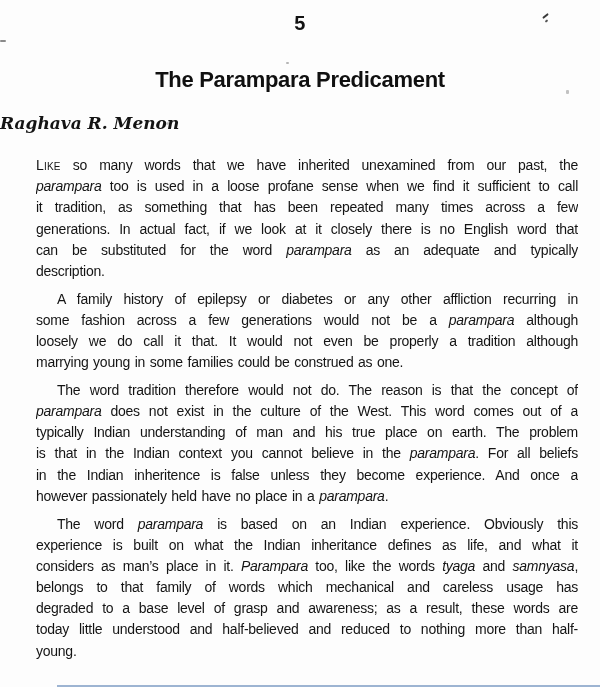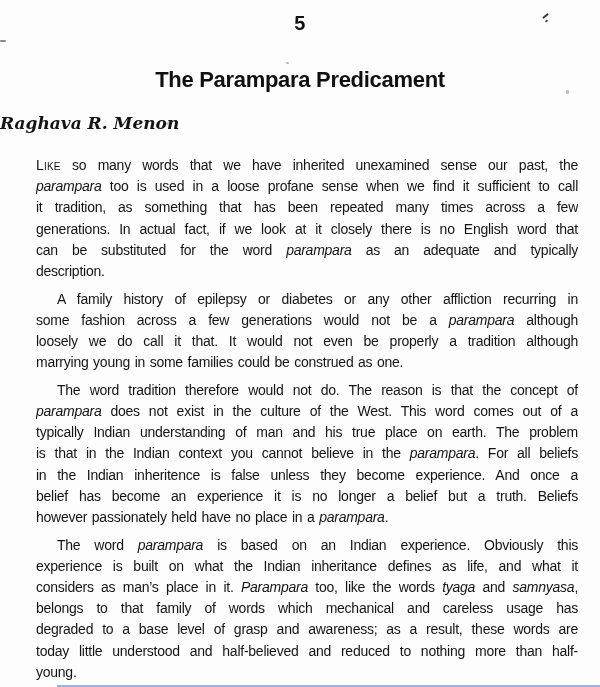--- a/index.html
+++ b/index.html
@@ -66,40 +66,39 @@
 </style>
 </head>
 <body>
 
 <div class="page">
   <div class="chapter-number">5</div>
   <h1 class="page-title" style="margin-bottom:0;">The Parampara Predicament</h1>
   <div class="author">Raghava R. Menon</div>
   <div class="body-text" id="body-text">
       <div class="paragraph">
-        <div class="line"><span class="seg-smallcaps">Like</span><span> so many words that we have inherited unexamined sense our past, the</span></div>
+        <div class="line"><span class="seg-smallcaps">Like</span><span> so many words that we have inherited unexamined from our past, the</span></div>
         <div class="line"><span class="seg-italic">parampara</span><span> too is used in a loose profane sense when we find it sufficient to call</span></div>
         <div class="line"><span>it tradition, as something that has been repeated many times across a few</span></div>
         <div class="line"><span>generations. In actual fact, if we look at it closely there is no English word that</span></div>
         <div class="line"><span>can be substituted for the word </span><span class="seg-italic">parampara</span><span> as an adequate and typically</span></div>
         <div class="line last"><span>description.</span></div>
       </div>
       <div class="paragraph">
         <div class="line indent"><span>A family history of epilepsy or diabetes or any other affliction recurring in</span></div>
         <div class="line"><span>some fashion across a few generations would not be a </span><span class="seg-italic">parampara</span><span> although</span></div>
         <div class="line"><span>loosely we do call it that. It would not even be properly a tradition although</span></div>
         <div class="line last"><span>marrying young in some families could be construed as one.</span></div>
       </div>
       <div class="paragraph">
         <div class="line indent"><span>The word tradition therefore would not do. The reason is that the concept of</span></div>
         <div class="line"><span class="seg-italic">parampara</span><span> does not exist in the culture of the West. This word comes out of a</span></div>
         <div class="line"><span>typically Indian understanding of man and his true place on earth. The problem</span></div>
         <div class="line"><span>is that in the Indian context you cannot believe in the </span><span class="seg-italic">parampara</span><span>. For all beliefs</span></div>
         <div class="line"><span>in the Indian inheritence is false unless they become experience. And once a</span></div>
-        <div class="line"><span>belief has become an experience it is no longer a belief but a truth. Beliefs</span></div>
         <div class="line last"><span>however passionately held have no place in a </span><span class="seg-italic">parampara</span><span>.</span></div>
       </div>
       <div class="paragraph">
         <div class="line indent"><span>The word </span><span class="seg-italic">parampara</span><span> is based on an Indian experience. Obviously this</span></div>
         <div class="line"><span>experience is built on what the Indian inheritance defines as life, and what it</span></div>
         <div class="line"><span>considers as man’s place in it. </span><span class="seg-italic">Parampara</span><span> too, like the words </span><span class="seg-italic">tyaga</span><span> and </span><span class="seg-italic">samnyasa</span><span>,</span></div>
         <div class="line"><span>belongs to that family of words which mechanical and careless usage has</span></div>
         <div class="line"><span>degraded to a base level of grasp and awareness; as a result, these words are</span></div>
         <div class="line"><span>today little understood and half-believed and reduced to nothing more than half-</span></div>
         <div class="line last"><span>young.</span></div>

